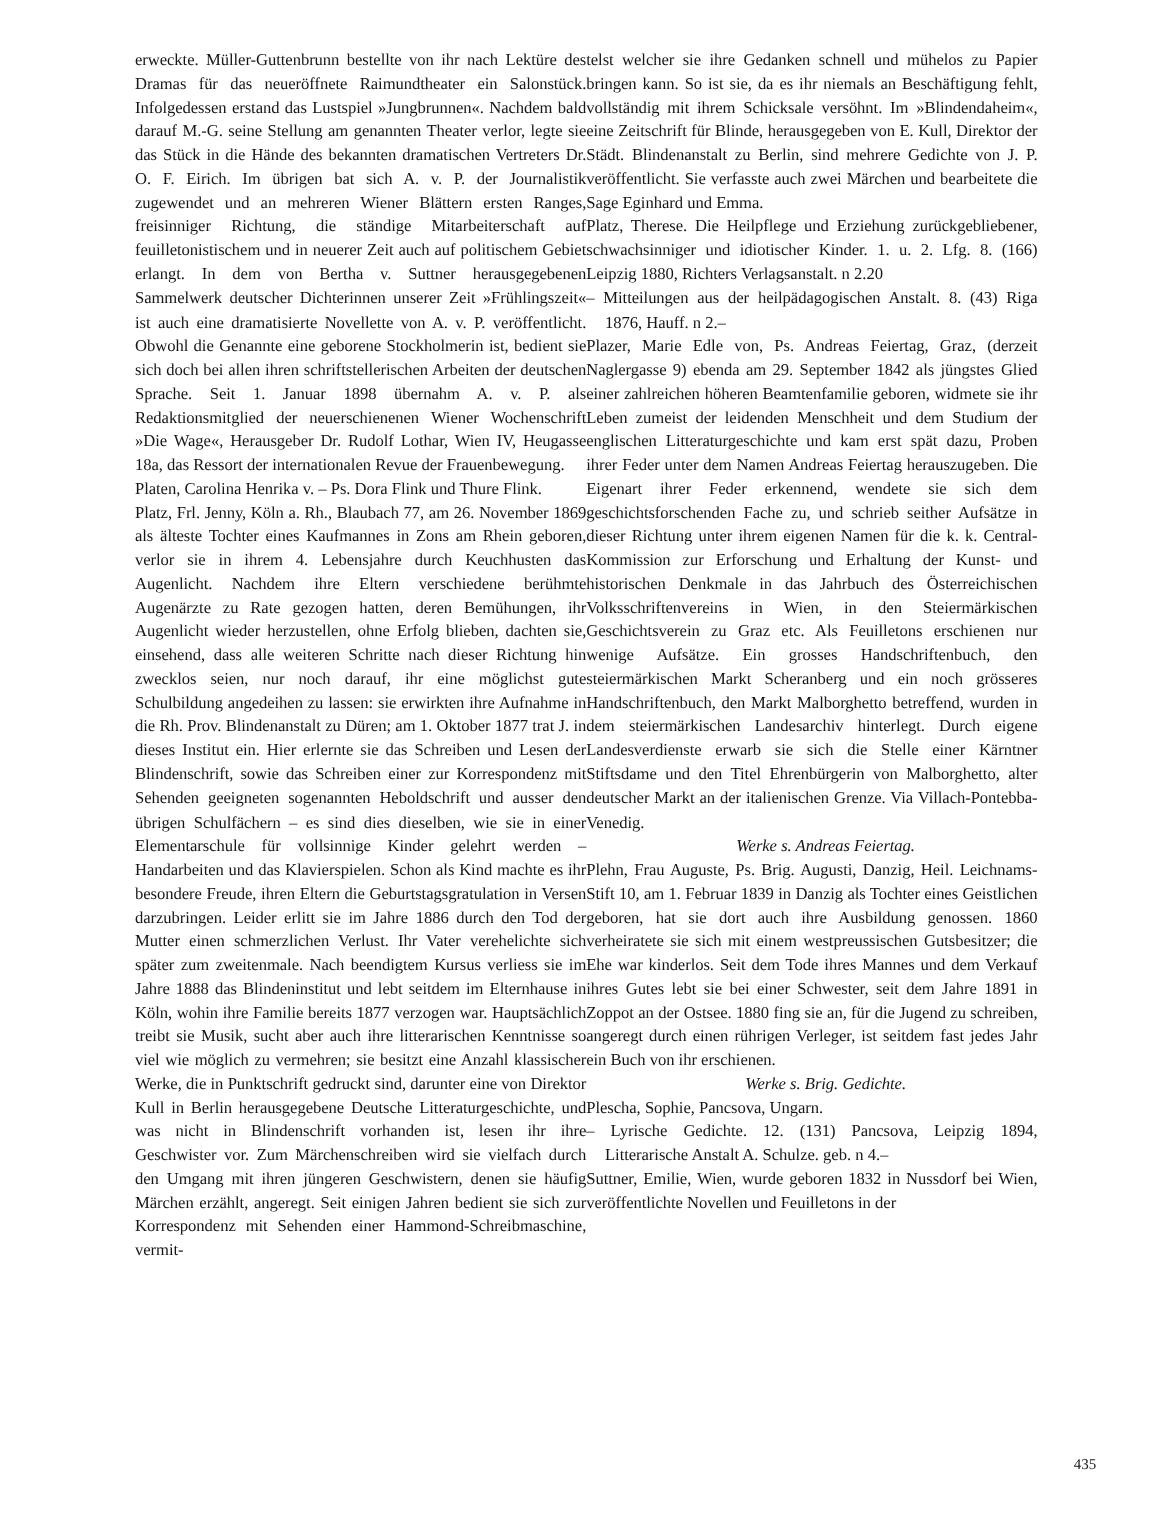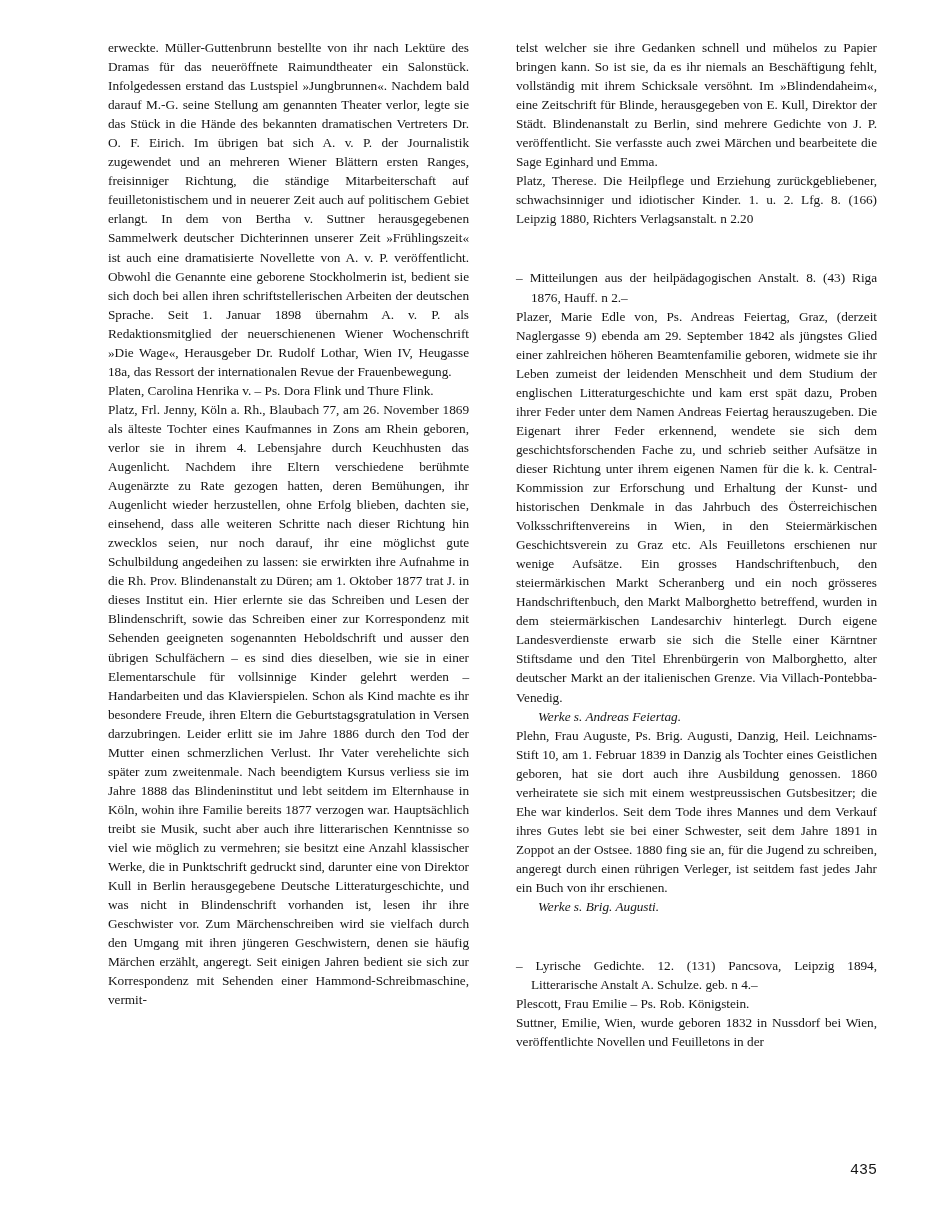--- a/index.html
+++ b/index.html
@@ -16,75 +16,73 @@
     width: 935px;
     height: 1210px;
     background: #ffffff;
     color: #151515;
   }
   .columns {
     position: absolute;
     left: 108px;
     top: 38px;
     display: flex;
-    gap: 47px;
   }
   .col {
     width: 361px;
   }
   p.blk {
     margin: 0;
     padding: 0;
     text-align: justify;
     font-family: "Liberation Serif", "DejaVu Serif", serif;
     font-size: 13.3px;
     line-height: 19.05px;
     letter-spacing: -0.05px;
     word-spacing: 0.1px;
     hyphens: none;
   }
   p.blk.work {
     padding-left: 15px;
     text-indent: -15px;
-    margin-top: 40px;
   }
   p.blk.worksref {
     font-style: italic;
     text-indent: 22px;
-    text-align: left;
+    text-align: center;
   }
   .headword {
     font-weight: 400;
   }
   .page-number {
     position: absolute;
     right: 58px;
     bottom: 31px;
-    font-family: Liberation Mono, monospace;
-    font-size: 15px;
+    font-family: Liberation Serif, serif;
+    font-size: 12px;
     color: #151515;
   }
 </style>
 </head>
 <body>
 
 <div class="sheet">
   <div class="columns">
     <div class="col">
         <p class="blk plain">erweckte. Müller-Guttenbrunn bestellte von ihr nach Lektüre des Dramas für das neueröffnete Raimundtheater ein Salonstück. Infolgedessen erstand das Lustspiel »Jungbrunnen«. Nachdem bald darauf M.-G. seine Stellung am genannten Theater verlor, legte sie das Stück in die Hände des bekannten dramatischen Vertreters Dr. O. F. Eirich. Im übrigen bat sich A. v. P. der Journalistik zugewendet und an mehreren Wiener Blättern ersten Ranges, freisinniger Richtung, die ständige Mitarbeiterschaft auf feuilletonistischem und in neuerer Zeit auch auf politischem Gebiet erlangt. In dem von Bertha v. Suttner herausgegebenen Sammelwerk deutscher Dichterinnen unserer Zeit »Frühlingszeit« ist auch eine dramatisierte Novellette von A. v. P. veröffentlicht. Obwohl die Genannte eine geborene Stockholmerin ist, bedient sie sich doch bei allen ihren schriftstellerischen Arbeiten der deutschen Sprache. Seit 1. Januar 1898 übernahm A. v. P. als Redaktionsmitglied der neuerschienenen Wiener Wochenschrift »Die Wage«, Herausgeber Dr. Rudolf Lothar, Wien IV, Heugasse 18a, das Ressort der internationalen Revue der Frauenbewegung.</p>
         <p class="blk entry"><span class="headword">Platen,</span> Carolina Henrika v. – Ps. Dora Flink und Thure Flink.</p>
         <p class="blk entry"><span class="headword">Platz,</span> Frl. Jenny, Köln a. Rh., Blaubach 77, am 26. November 1869 als älteste Tochter eines Kaufmannes in Zons am Rhein geboren, verlor sie in ihrem 4. Lebensjahre durch Keuchhusten das Augenlicht. Nachdem ihre Eltern verschiedene berühmte Augenärzte zu Rate gezogen hatten, deren Bemühungen, ihr Augenlicht wieder herzustellen, ohne Erfolg blieben, dachten sie, einsehend, dass alle weiteren Schritte nach dieser Richtung hin zwecklos seien, nur noch darauf, ihr eine möglichst gute Schulbildung angedeihen zu lassen: sie erwirkten ihre Aufnahme in die Rh. Prov. Blindenanstalt zu Düren; am 1. Oktober 1877 trat J. in dieses Institut ein. Hier erlernte sie das Schreiben und Lesen der Blindenschrift, sowie das Schreiben einer zur Korrespondenz mit Sehenden geeigneten sogenannten Heboldschrift und ausser den übrigen Schulfächern – es sind dies dieselben, wie sie in einer Elementarschule für vollsinnige Kinder gelehrt werden – Handarbeiten und das Klavierspielen. Schon als Kind machte es ihr besondere Freude, ihren Eltern die Geburtstagsgratulation in Versen darzubringen. Leider erlitt sie im Jahre 1886 durch den Tod der Mutter einen schmerzlichen Verlust. Ihr Vater verehelichte sich später zum zweitenmale. Nach beendigtem Kursus verliess sie im Jahre 1888 das Blindeninstitut und lebt seitdem im Elternhause in Köln, wohin ihre Familie bereits 1877 verzogen war. Hauptsächlich treibt sie Musik, sucht aber auch ihre litterarischen Kenntnisse so viel wie möglich zu vermehren; sie besitzt eine Anzahl klassischer Werke, die in Punktschrift gedruckt sind, darunter eine von Direktor Kull in Berlin herausgegebene Deutsche Litteraturgeschichte, und was nicht in Blindenschrift vorhanden ist, lesen ihr ihre Geschwister vor. Zum Märchenschreiben wird sie vielfach durch den Umgang mit ihren jüngeren Geschwistern, denen sie häufig Märchen erzählt, angeregt. Seit einigen Jahren bedient sie sich zur Korrespondenz mit Sehenden einer Hammond-Schreibmaschine, vermit-</p>
       </div>
     <div class="col">
         <p class="blk plain">telst welcher sie ihre Gedanken schnell und mühelos zu Papier bringen kann. So ist sie, da es ihr niemals an Beschäftigung fehlt, vollständig mit ihrem Schicksale versöhnt. Im »Blindendaheim«, eine Zeitschrift für Blinde, herausgegeben von E. Kull, Direktor der Städt. Blindenanstalt zu Berlin, sind mehrere Gedichte von J. P. veröffentlicht. Sie verfasste auch zwei Märchen und bearbeitete die Sage Eginhard und Emma.</p>
         <p class="blk entry"><span class="headword">Platz,</span> Therese. Die Heilpflege und Erziehung zurückgebliebener, schwachsinniger und idiotischer Kinder. 1. u. 2. Lfg. 8. (166) Leipzig 1880, Richters Verlagsanstalt. n 2.20</p>
         <p class="blk work">– Mitteilungen aus der heilpädagogischen Anstalt. 8. (43) Riga 1876, Hauff. n 2.–</p>
         <p class="blk entry"><span class="headword">Plazer,</span> Marie Edle von, Ps. Andreas Feiertag, Graz, (derzeit Naglergasse 9) ebenda am 29. September 1842 als jüngstes Glied einer zahlreichen höheren Beamtenfamilie geboren, widmete sie ihr Leben zumeist der leidenden Menschheit und dem Studium der englischen Litteraturgeschichte und kam erst spät dazu, Proben ihrer Feder unter dem Namen Andreas Feiertag herauszugeben. Die Eigenart ihrer Feder erkennend, wendete sie sich dem geschichtsforschenden Fache zu, und schrieb seither Aufsätze in dieser Richtung unter ihrem eigenen Namen für die k. k. Central-Kommission zur Erforschung und Erhaltung der Kunst- und historischen Denkmale in das Jahrbuch des Österreichischen Volksschriftenvereins in Wien, in den Steiermärkischen Geschichtsverein zu Graz etc. Als Feuilletons erschienen nur wenige Aufsätze. Ein grosses Handschriftenbuch, den steiermärkischen Markt Scheranberg und ein noch grösseres Handschriftenbuch, den Markt Malborghetto betreffend, wurden in dem steiermärkischen Landesarchiv hinterlegt. Durch eigene Landesverdienste erwarb sie sich die Stelle einer Kärntner Stiftsdame und den Titel Ehrenbürgerin von Malborghetto, alter deutscher Markt an der italienischen Grenze. Via Villach-Pontebba-Venedig.</p>
         <p class="blk worksref">Werke s. Andreas Feiertag.</p>
         <p class="blk entry"><span class="headword">Plehn,</span> Frau Auguste, Ps. Brig. Augusti, Danzig, Heil. Leichnams-Stift 10, am 1. Februar 1839 in Danzig als Tochter eines Geistlichen geboren, hat sie dort auch ihre Ausbildung genossen. 1860 verheiratete sie sich mit einem westpreussischen Gutsbesitzer; die Ehe war kinderlos. Seit dem Tode ihres Mannes und dem Verkauf ihres Gutes lebt sie bei einer Schwester, seit dem Jahre 1891 in Zoppot an der Ostsee. 1880 fing sie an, für die Jugend zu schreiben, angeregt durch einen rührigen Verleger, ist seitdem fast jedes Jahr ein Buch von ihr erschienen.</p>
-        <p class="blk worksref">Werke s. Brig. Augusti.</p>
+        <p class="blk worksref">Werke s. Brig. Gedichte.</p>
+        <p class="blk entry"><span class="headword">Plescha,</span> Sophie, Pancsova, Ungarn.</p>
         <p class="blk work">– Lyrische Gedichte. 12. (131) Pancsova, Leipzig 1894, Litterarische Anstalt A. Schulze. geb. n 4.–</p>
-        <p class="blk entry"><span class="headword">Plescott,</span> Frau Emilie – Ps. Rob. Königstein.</p>
         <p class="blk entry"><span class="headword">Suttner,</span> Emilie, Wien, wurde geboren 1832 in Nussdorf bei Wien, veröffentlichte Novellen und Feuilletons in der</p>
       </div>
   </div>
   <div class="page-number">435</div>
 </div>
 
 </body></html>

